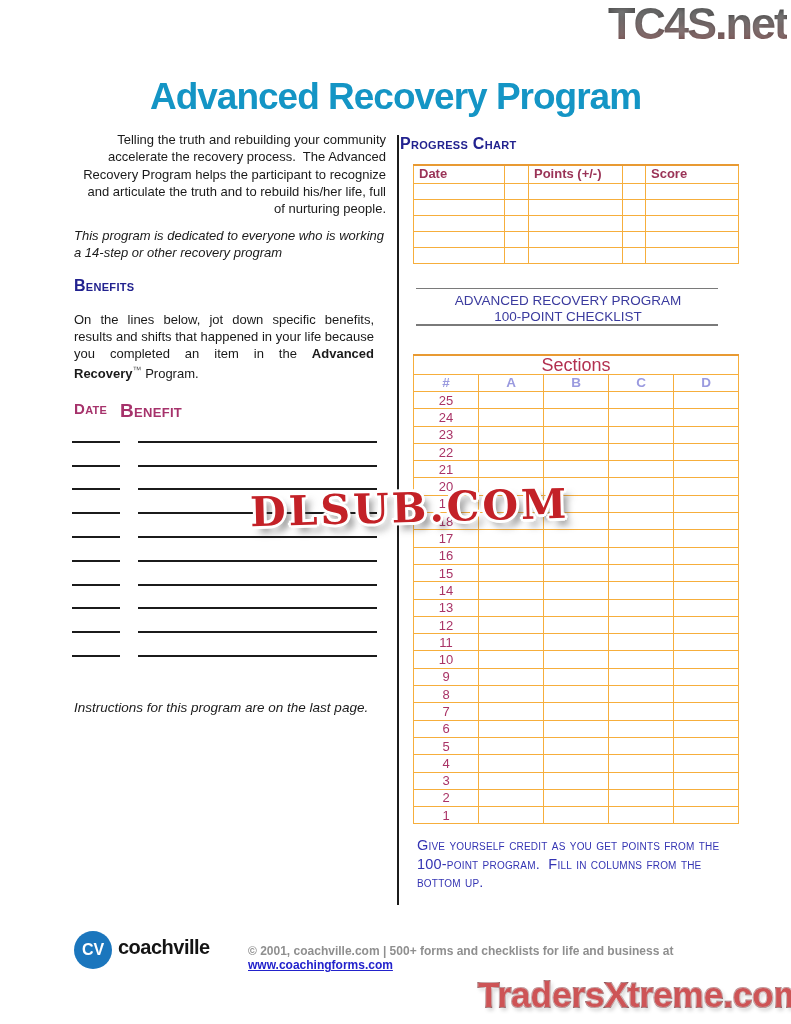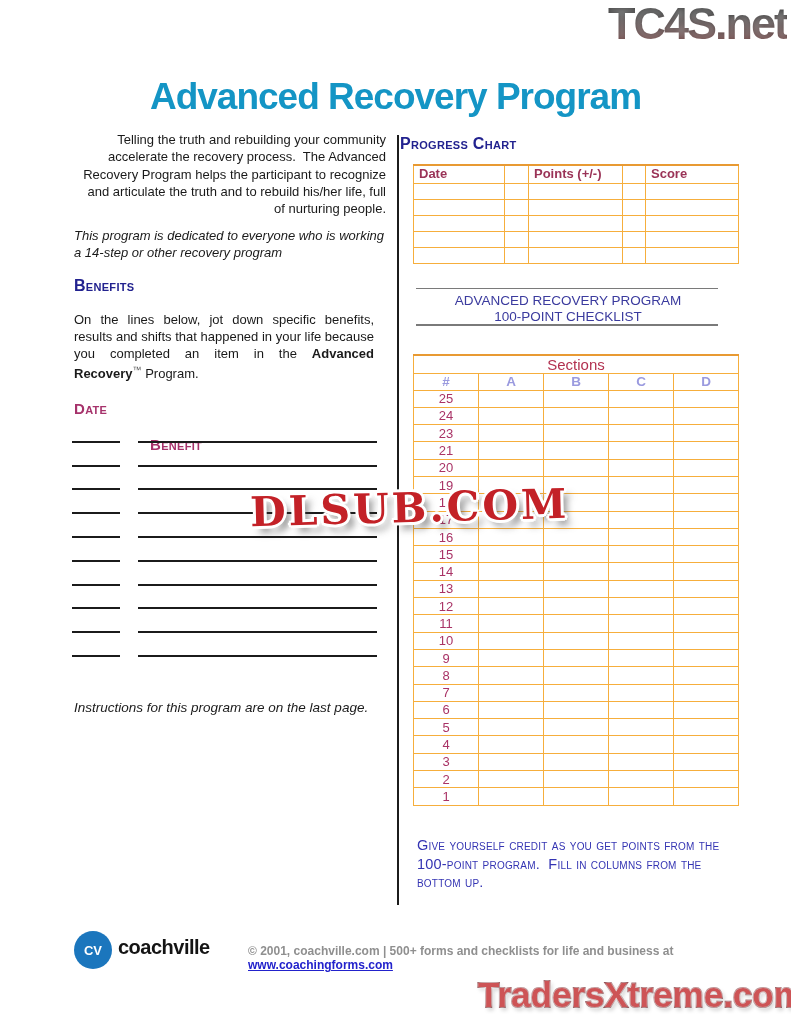--- a/index.html
+++ b/index.html
@@ -26,21 +26,21 @@
   .divider { position:absolute; left:397px; top:135px; width:2px; height:770px; background:#1c1c1c; }
 
   
   .intro { position:absolute; left:74px; top:131px; width:312px; font-size:13px; line-height:17.3px; white-space:pre-wrap;text-align:right; }
   .dedication { position:absolute; left:74px; top:227px; width:312px; font-size:13px; line-height:17.3px; font-style:italic; }
   .benefits-heading { position:absolute; left:74px; top:277px; font-variant:small-caps; font-weight:700; font-size:16px; letter-spacing:.3px; color:#22228f; }
   .benefits-para { position:absolute; left:74px; top:311px; width:300px; font-size:13px; line-height:17px; text-align:justify; white-space:pre-wrap; }
   .benefits-para .bold { font-weight:700; }
   .benefits-para .tm { font-size:9px; vertical-align:super; color:#555; }
   .date-label { position:absolute; left:74px; top:400px; font-variant:small-caps; font-weight:700; font-size:15px; letter-spacing:.3px; color:#a6326b; }
-  .benefit-label { position:absolute; left:150px; top:400px; font-variant:small-caps; font-weight:700; font-size:15px; letter-spacing:.3px; color:#a6326b;margin-top:36px; }
+  .benefit-label { position:absolute; left:120px; top:400px; font-variant:small-caps; font-weight:700; font-size:19px; letter-spacing:.3px; color:#a6326b; }
   .lines { position:absolute; left:72px; top:419px; width:318px; }
   .line-row { position:relative; height:23.8px; }
   .dline { position:absolute; left:0; bottom:0; width:48px; border-bottom:2px solid #1b1b1b; }
   .bline { position:absolute; left:66px; bottom:0; width:239px; border-bottom:2px solid #1b1b1b; }
   .instructions { position:absolute; left:74px; top:700px; font-style:italic; font-size:13.5px; }
 
   
   .progress-heading { position:absolute; left:400px; top:135px; font-variant:small-caps; font-weight:700; font-size:16px; letter-spacing:.3px; color:#22228f; }
   .ptable { position:absolute; left:413px; top:164px; width:325px; border-collapse:collapse; table-layout:fixed; border:1px solid #f6ae3c; border-top:2px solid #e89a33; }
   .ptable col:nth-child(1){width:91px} .ptable col:nth-child(2){width:24px}
@@ -49,27 +49,27 @@
   .ptable th, .ptable td { border:1px solid #f6ae3c; height:16px; }
   .ptable th { height:18px; font-size:13px; font-weight:700; color:#9a3357; text-align:left; padding:0 0 1px 5px; }
 
   .rule1 { position:absolute; left:416px; top:288px; width:302px; height:1px; background:#7a7a7a; }
   .rule2 { position:absolute; left:416px; top:324px; width:302px; height:2px; background:#7a7a7a; }
   .checklist-title { position:absolute; left:417px; top:293px; width:302px; text-align:center; color:#3b3b9e; font-size:13.5px; line-height:15.5px; }
 
   .ctable { position:absolute; left:413px; top:354px; width:325px; border-collapse:collapse; table-layout:fixed; border:1px solid #f6ae3c; border-top:2px solid #e89a33; }
   .ctable col { width:65px; }
   .ctable td { border:1px solid #f6ae3c; height:17.3px; text-align:center; font-size:13px; line-height:1; color:#a93366; padding:0; }
-  .ctable td.sections { color:#b23150; font-size:15px; height:18px; }
+  .ctable td.sections { color:#b23150; font-size:18px; height:18px; }
   .ctable tr.colhead td { color:#9a9adf; font-weight:700; font-size:13.5px; height:17px; }
 
   .credit { position:absolute; left:417px; top:836px; width:314px; font-variant:small-caps; font-size:14.5px; letter-spacing:.2px; line-height:18.5px; color:#3434b3; white-space:pre-wrap; }
 
   
-  .cv-badge { position:absolute; left:74px; top:931px; width:38px; height:38px; border-radius:50%; background:#1b76bd; color:#fff; font-weight:700; font-size:13px; display:flex; align-items:center; justify-content:center; letter-spacing:0; }
+  .cv-badge { position:absolute; left:74px; top:931px; width:38px; height:38px; border-radius:50%; background:#1b76bd; color:#fff; font-weight:700; font-size:16px; display:flex; align-items:center; justify-content:center; letter-spacing:0; }
   .coach { position:absolute; left:118px; top:936px; font-size:20px; font-weight:700; color:#141414; letter-spacing:-.5px; }
   .copy { position:absolute; left:248px; top:944px; font-size:12px; color:#8f8f8f;font-weight:bold; }
   .copy a { color:#2222cc; }
 
   
   .dlsub {
     position:absolute; left:250px; top:484px;
     font-family:"DejaVu Serif", serif; font-weight:700; font-size:41px; letter-spacing:3px;
     color:#c32127; transform:rotate(-1.5deg);
     text-shadow:
@@ -241,20 +241,27 @@
           <td></td>
         </tr>
         <tr>
           <td>23</td>
           <td></td>
           <td></td>
           <td></td>
           <td></td>
         </tr>
         <tr>
+          <td>22</td>
+          <td></td>
+          <td></td>
+          <td></td>
+          <td></td>
+        </tr>
+        <tr>
           <td>21</td>
           <td></td>
           <td></td>
           <td></td>
           <td></td>
         </tr>
         <tr>
           <td>20</td>
           <td></td>
           <td></td>

